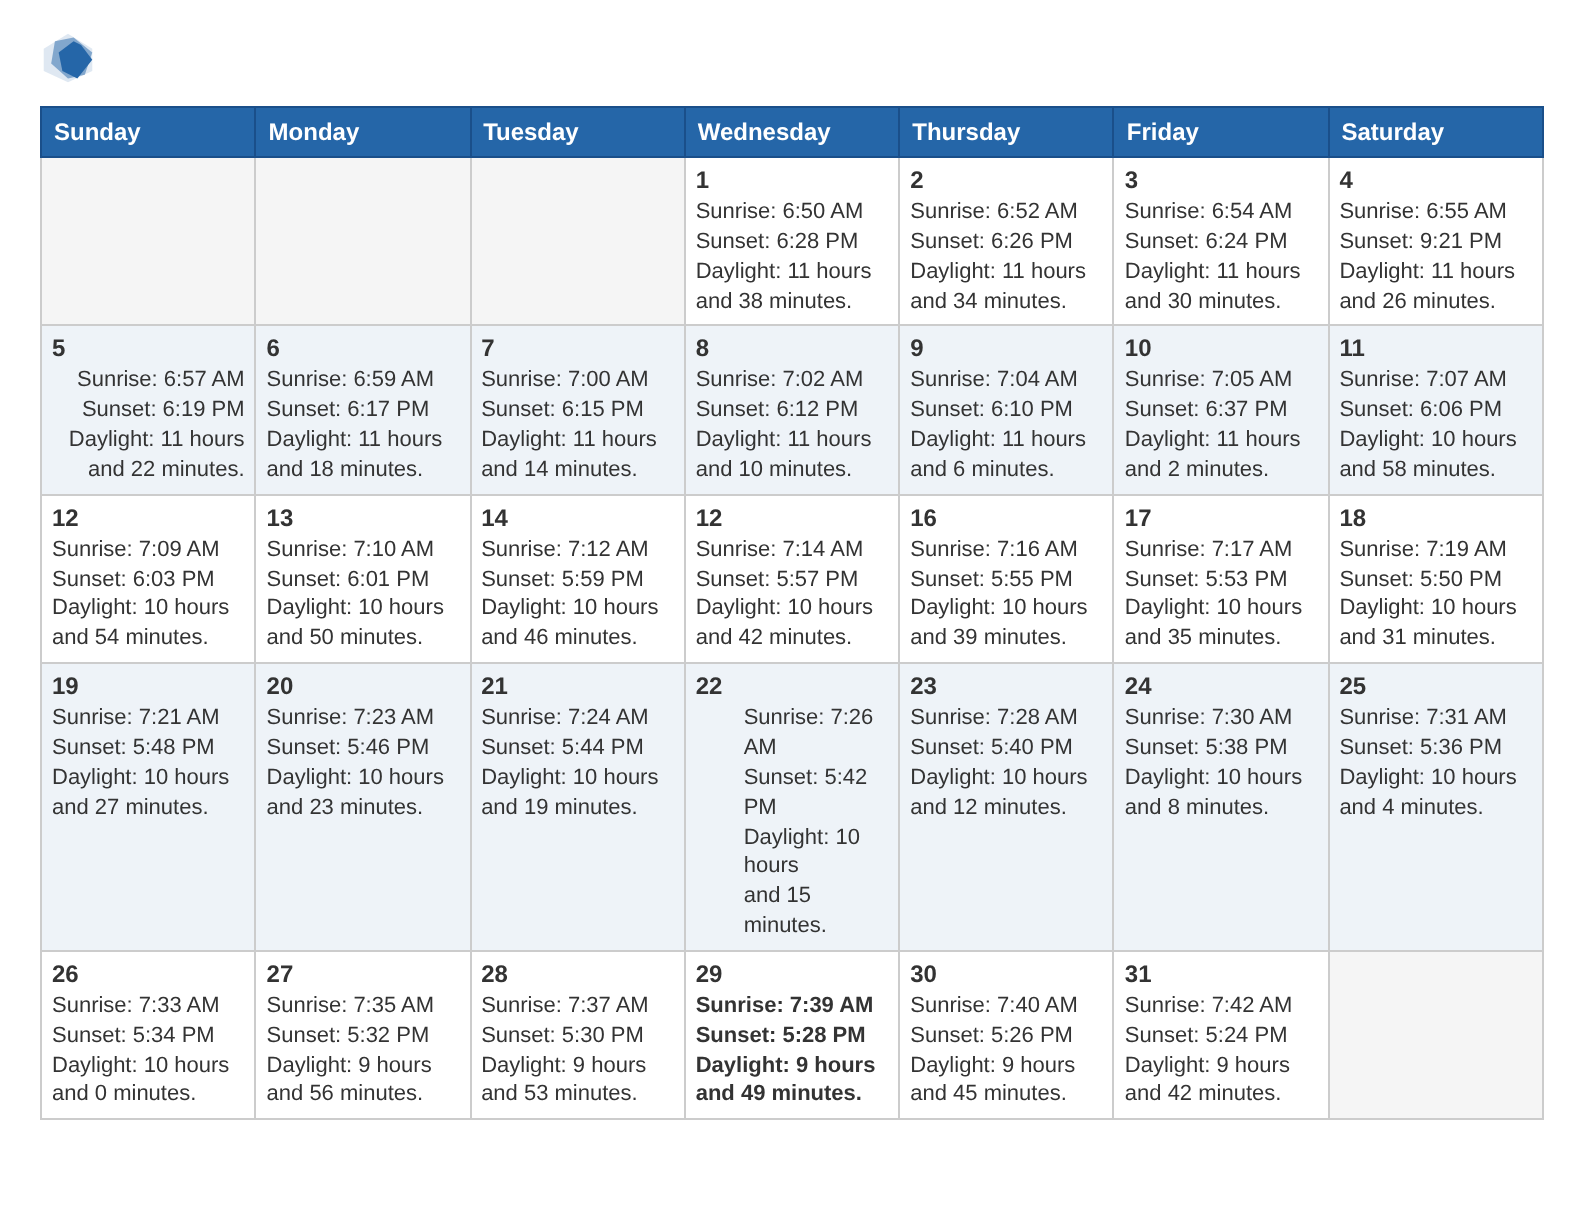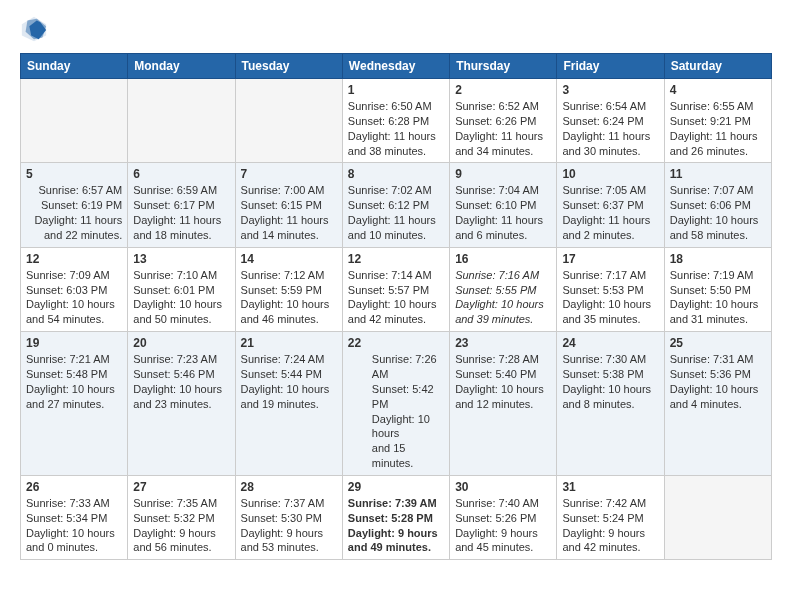--- a/index.html
+++ b/index.html
@@ -243,21 +243,21 @@
           </td>
           <td>
             <span class="day-number">12</span>
             <div class="day-info" style="white-space: pre-line;">Sunrise: 7:14 AM
 Sunset: 5:57 PM
 Daylight: 10 hours
 and 42 minutes.</div>
           </td>
           <td>
             <span class="day-number">16</span>
-            <div class="day-info" style="white-space: pre-line; font-style: italic;">Sunrise: 7:16 AM
+            <div class="day-info" style="white-space: pre-line;">Sunrise: 7:16 AM
 Sunset: 5:55 PM
 Daylight: 10 hours
 and 39 minutes.</div>
           </td>
           <td>
             <span class="day-number">17</span>
             <div class="day-info" style="white-space: pre-line;">Sunrise: 7:17 AM
 Sunset: 5:53 PM
 Daylight: 10 hours
 and 35 minutes.</div>

